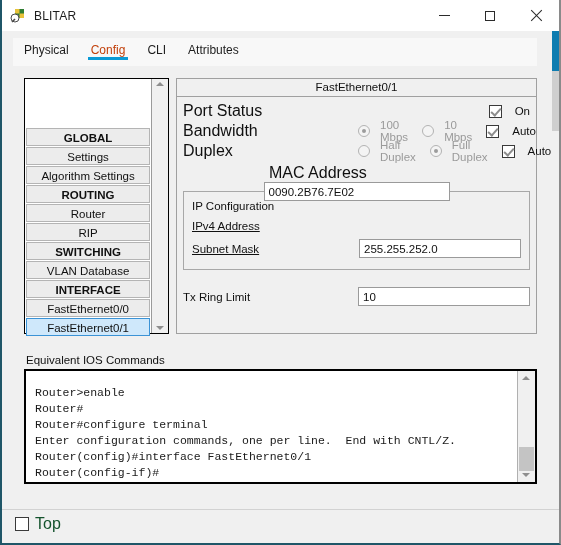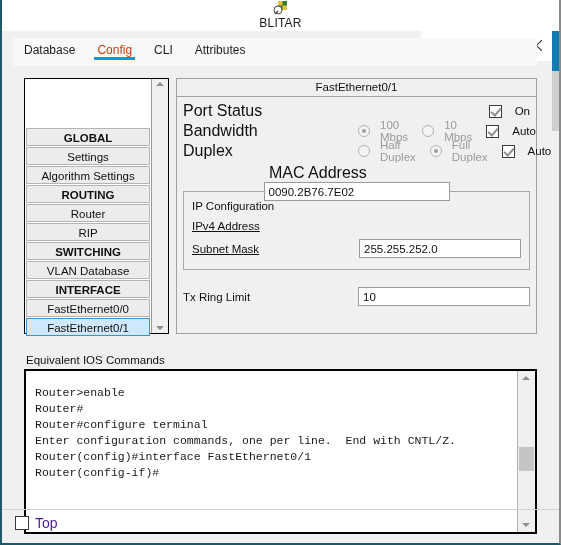--- a/index.html
+++ b/index.html
@@ -27,21 +27,20 @@
 
   
   .titlebar {
     position: absolute;
     left: 0; top: 0;
     width: 557px;
     height: 31px;
     background: #ffffff;
     display: flex;
     align-items: center;
-    flex-direction: column;
   }
   .title-icon {
     width: 16px;
     height: 16px;
     margin-left: 8px;
     margin-right: 8px;
     position: relative;
     flex: none;
   }
   .title-text {
@@ -336,21 +335,21 @@
     left: 24px;
     top: 354px;
     font-size: 11.5px;
     color: #101010;
   }
   .ios-box {
     position: absolute;
     left: 22px;
     top: 369px;
     width: 513px;
-    height: 165px;
+    height: 115px;
     background: #ffffff;
     border: 2px solid #000000;
     box-sizing: border-box;
     display: flex;
   }
   .ios-text {
     flex: 1;
     padding: 14px 0 0 9px;
     font-family: "Liberation Mono", monospace;
     font-size: 11.5px;
@@ -391,22 +390,22 @@
   }
   .top-check {
     position: absolute;
     left: 13px;
     top: 515px;
     display: flex;
     align-items: center;
   }
   .top-check .checkbox { width: 14px; height: 14px; }
   .top-label {
-    font-size: 14px;
-    color: #4c1d95;
+    font-size: 16px;
+    color: #14532d;
     margin-left: 6px;
   }
 </style>
 </head>
 <body>
 
 <div id="app">
 
   <div class="titlebar">
     <div class="title-icon">
@@ -429,21 +428,21 @@
       <div class="win-btn close">
         <div class="glyph-close"></div>
       </div>
     </div>
   </div>
 
   <div class="edge-accent-rail"></div>
   <div class="edge-accent"></div>
 
   <div class="tabstrip">
-    <div class="tab">Database</div>
+    <div class="tab">Physical</div>
     <div class="tab active">Config</div>
     <div class="tab">CLI</div>
     <div class="tab">Attributes</div>
   </div>
 
   <div class="sidebar">
     <div class="sidebar-list">
       <div class="side-item header">GLOBAL</div>
       <div class="side-item">Settings</div>
       <div class="side-item">Algorithm Settings</div>

